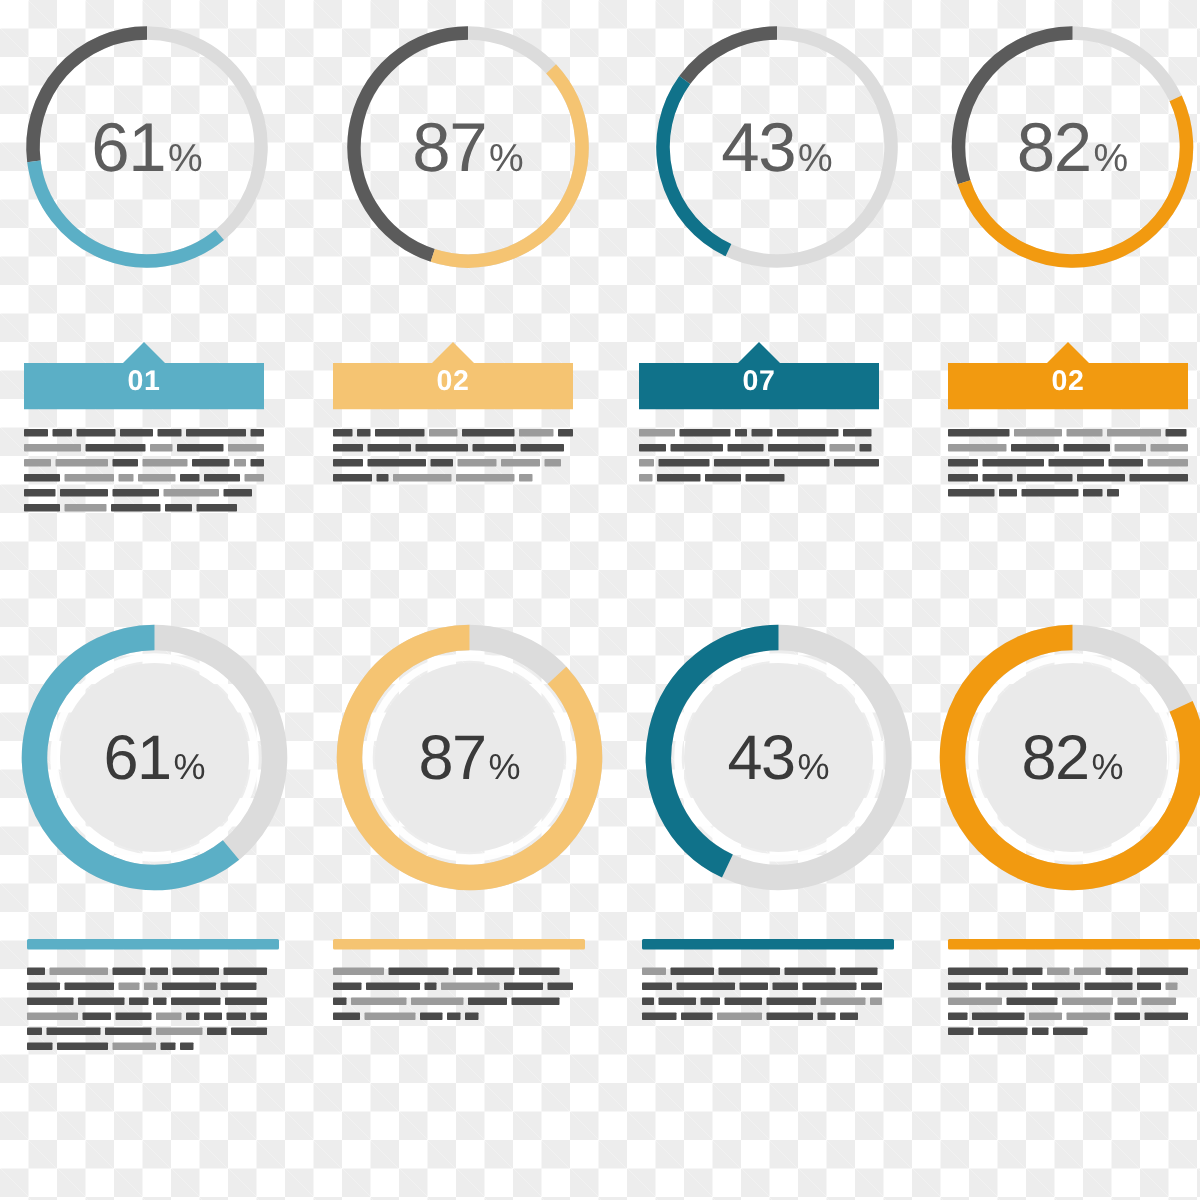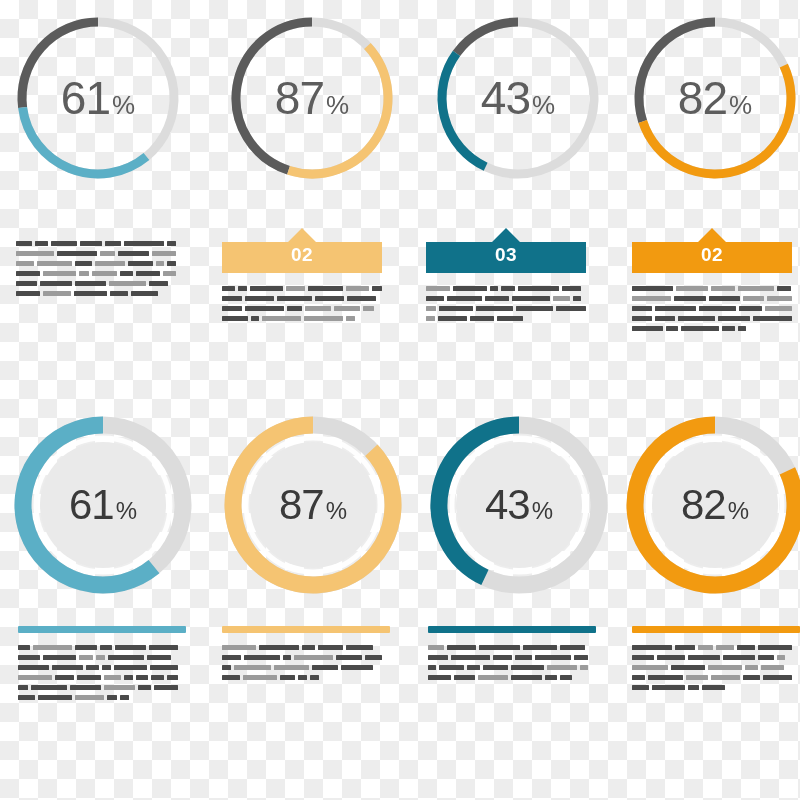--- a/index.html
+++ b/index.html
@@ -149,20 +149,26 @@
     </div>
     <div class="top-donut" style="left: 625px; top: 8px;">
       <svg viewBox="0 0 180 180">
         <path d="M 90.00 14.00 A 76 76 0 1 0 90.05 14.00" fill="none" stroke="#DCDCDC" stroke-width="9"></path>
         <path d="M 90.00 14.00 A 76 76 0 0 0 17.72 113.49" fill="none" stroke="#5B5B5B" stroke-width="9"></path>
         <path d="M 17.72 113.49 A 76 76 0 1 0 158.77 57.64" fill="none" stroke="#F29A10" stroke-width="9"></path>
       </svg>
       <div class="pct-label"><span class="pct-num">82</span><span class="pct-sign">%</span></div>
     </div>
     <div class="banner-block" style="left: 16px; top: 228px;">
+      <div class="banner">
+        <svg viewBox="0 0 160 45" preserveAspectRatio="none">
+          <path d="M 0 14 L 66 14 L 80 0 L 94 14 L 160 14 L 160 45 L 0 45 Z" fill="#5BAFC6"></path>
+        </svg>
+        <span class="banner-num">01</span>
+      </div>
       <div class="text-lines">
         <div class="tline">
           <span class="tword" style="width: 16px; background: rgb(74, 74, 74);"></span>
           <span class="tword" style="width: 13px; background: rgb(74, 74, 74);"></span>
           <span class="tword" style="width: 26px; background: rgb(74, 74, 74);"></span>
           <span class="tword" style="width: 22px; background: rgb(74, 74, 74);"></span>
           <span class="tword" style="width: 16px; background: rgb(74, 74, 74);"></span>
           <span class="tword" style="width: 40px; background: rgb(74, 74, 74);"></span>
           <span class="tword" style="width: 9px; background: rgb(74, 74, 74);"></span>
         </div>
@@ -246,21 +252,21 @@
           <span class="tword" style="width: 39px; background: rgb(155, 155, 155);"></span>
           <span class="tword" style="width: 9.40197px; background: rgb(155, 155, 155);"></span>
         </div>
       </div>
     </div>
     <div class="banner-block" style="left: 426px; top: 228px;">
       <div class="banner">
         <svg viewBox="0 0 160 45" preserveAspectRatio="none">
           <path d="M 0 14 L 66 14 L 80 0 L 94 14 L 160 14 L 160 45 L 0 45 Z" fill="#10728A"></path>
         </svg>
-        <span class="banner-num">03</span>
+        <span class="banner-num">07</span>
       </div>
       <div class="text-lines">
         <div class="tline">
           <span class="tword" style="width: 24px; background: rgb(155, 155, 155);"></span>
           <span class="tword" style="width: 34px; background: rgb(74, 74, 74);"></span>
           <span class="tword" style="width: 8px; background: rgb(74, 74, 74);"></span>
           <span class="tword" style="width: 14px; background: rgb(74, 74, 74);"></span>
           <span class="tword" style="width: 41px; background: rgb(74, 74, 74);"></span>
           <span class="tword" style="width: 19px; background: rgb(74, 74, 74);"></span>
         </div>

